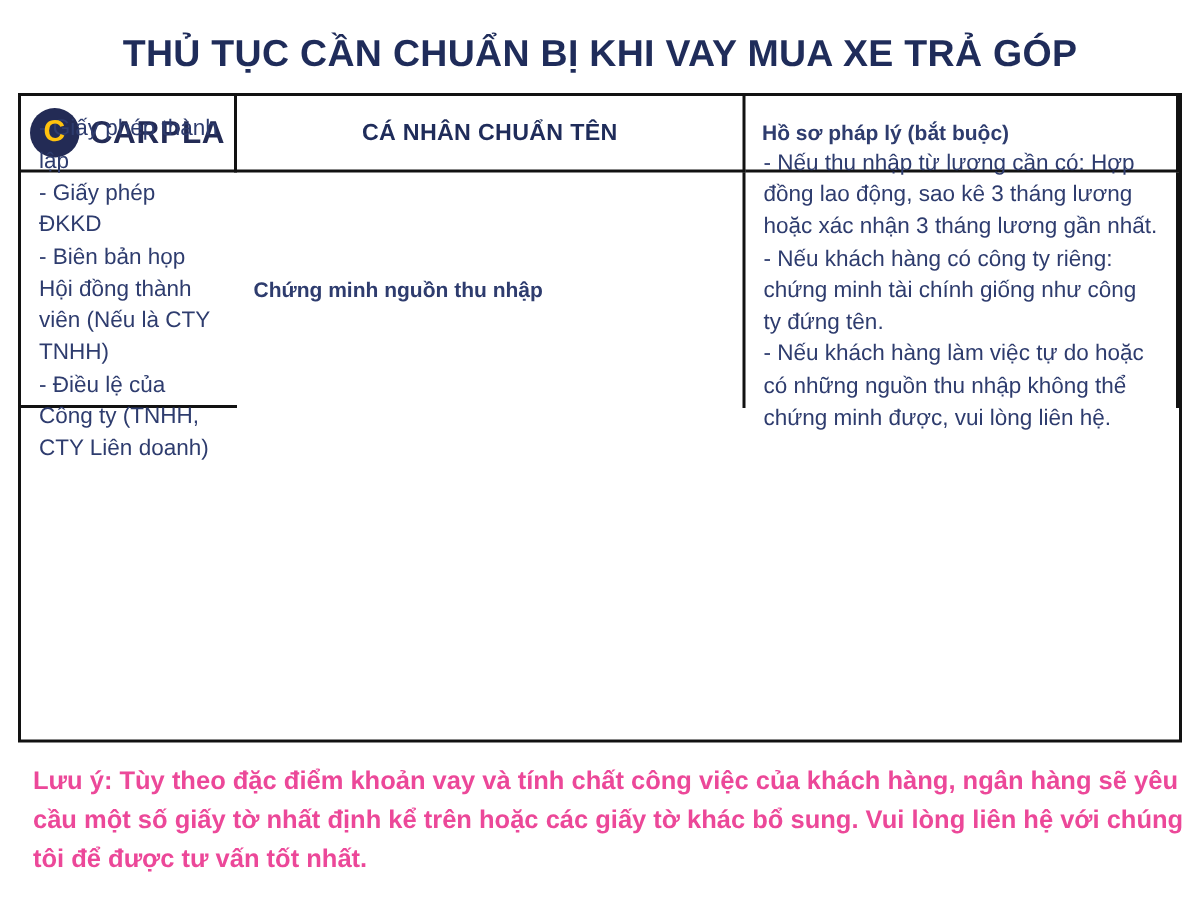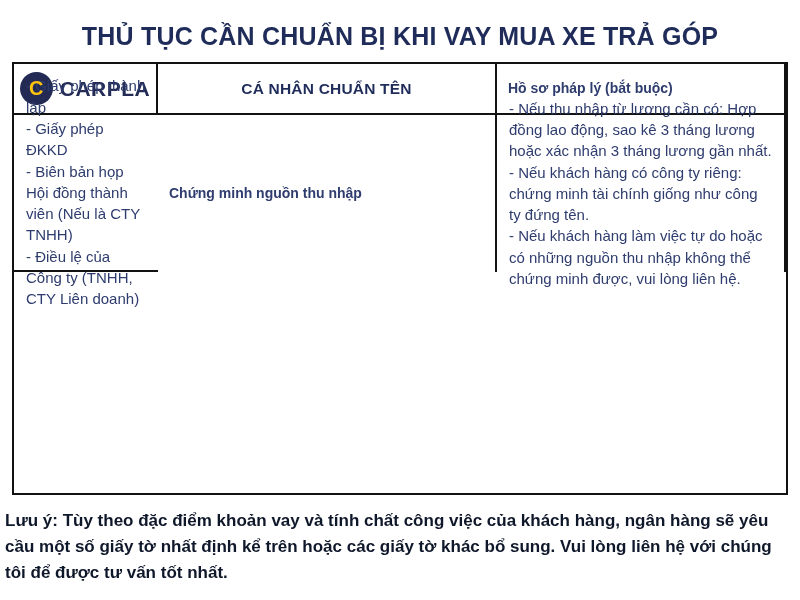--- a/index.html
+++ b/index.html
@@ -80,24 +80,24 @@
     font-size: 14px;
     line-height: 1.45;
   }
   .list-cell {
     padding: 10px 12px;
     white-space: pre-line;
   }
 
   .note {
     position: absolute;
-    left: 5px; top: 508px;
+    left: 22px; top: 508px;
     width: 776px;
     font-weight: bold;
-    color: #0f172a;
+    color: #ec4899;
     font-size: 17px;
     line-height: 1.53;
   }
 </style>
 </head>
 <body>
 
 <div class="page">
 
   <div class="title">THỦ TỤC CẦN CHUẨN BỊ KHI VAY MUA XE TRẢ GÓP</div>

